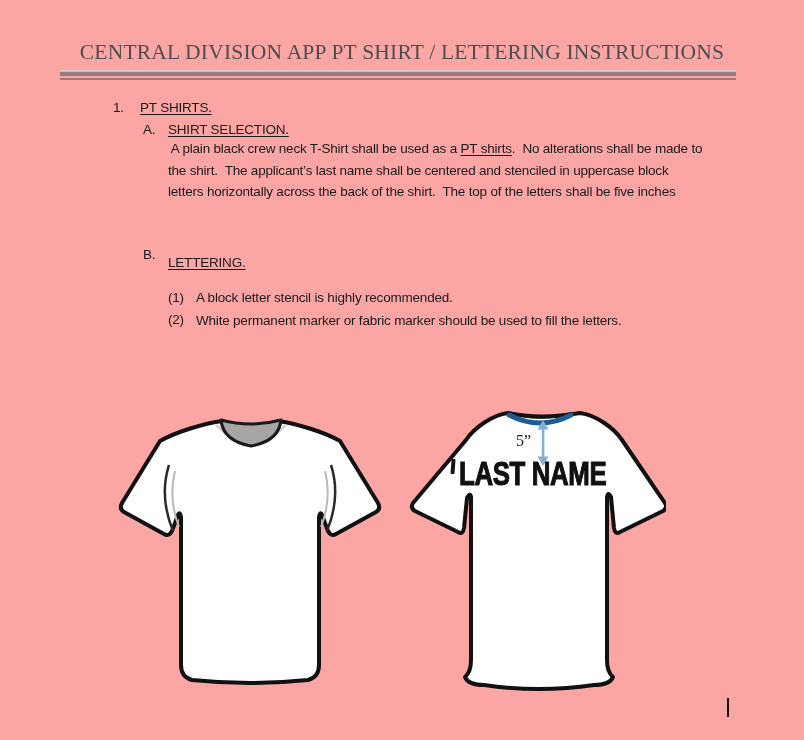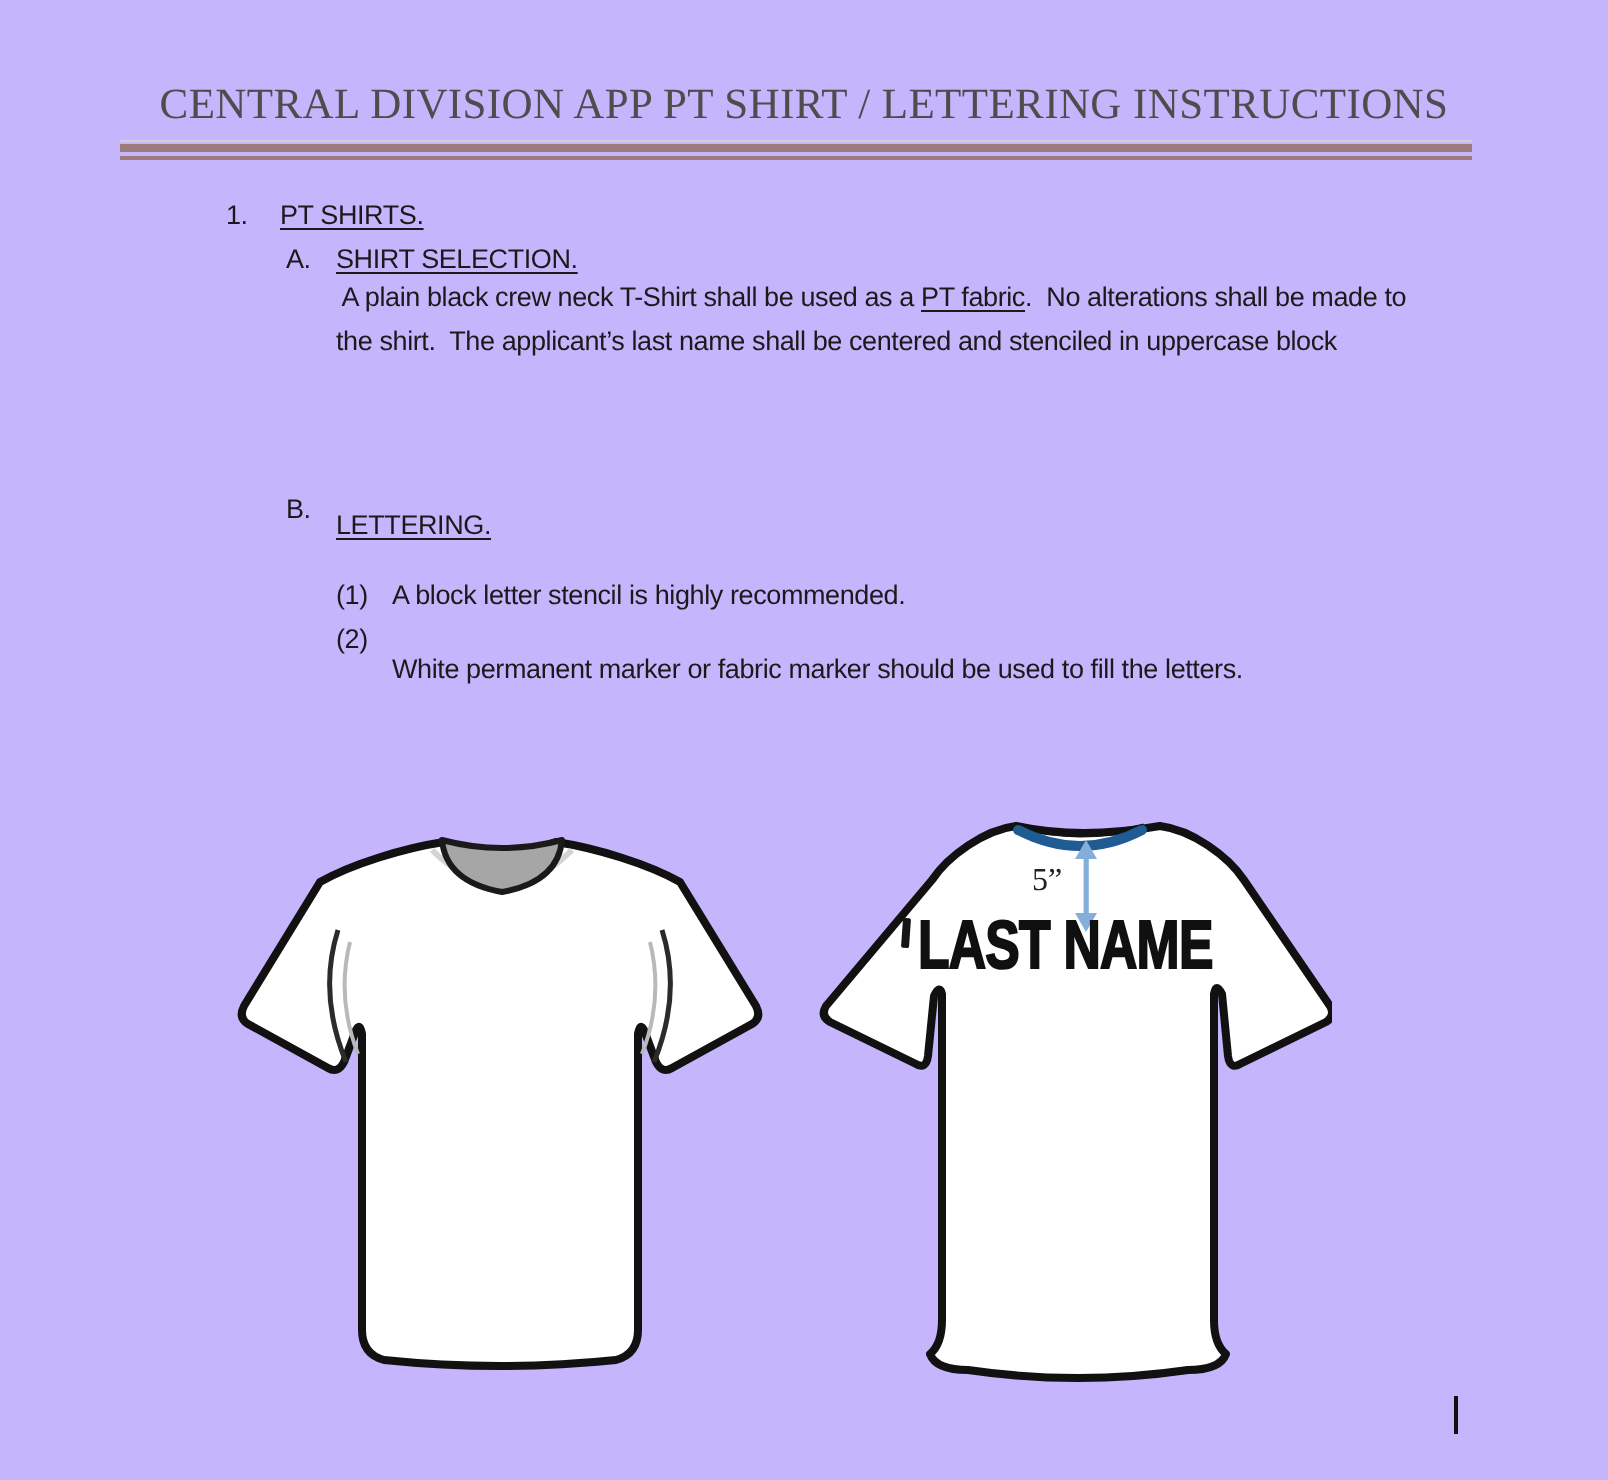--- a/index.html
+++ b/index.html
@@ -1,19 +1,19 @@
 <!DOCTYPE html>
 <html><head>
 <meta charset="utf-8">
 <style>
   html,body{margin:0;padding:0;background:#ffffff;}
   .page{
     position:relative;
     width:804px;height:740px;
-    background:#c4b5fd;
+    background:#fca5a5;
     font-family:"Liberation Sans", sans-serif;
     color:#1a1a1a;
     overflow:hidden;
   }
   .abs{position:absolute;white-space:pre;}
   .doc-title{
     top:40px;left:0;width:804px;
     text-align:center;
     font-family:"Liberation Serif", serif;
     font-size:21.5px;
@@ -66,32 +66,33 @@
     <div class="bar-thick" style="background:#9d7b7b;"></div>
     <div class="bar-thin" style="background:#9d7b7b;"></div>
   </div>
 
   <div class="abs body-txt" style="top:99px;left:113px;">1.</div>
   <div class="abs body-txt hd" style="top:99px;left:140px;text-decoration:underline;">PT SHIRTS.</div>
 
   <div class="abs body-txt" style="top:121px;left:143px;">A.</div>
   <div class="abs body-txt hd" style="top:121px;left:168px;text-align:right;">SHIRT SELECTION.</div>
 
-  <div class="abs body-txt" style="top:140px;left:168px;"><span> A plain black crew neck T-Shirt shall be used as a </span><span class="u">PT fabric</span><span>.  No alterations shall be made to</span></div>
+  <div class="abs body-txt" style="top:140px;left:168px;"><span> A plain black crew neck T-Shirt shall be used as a </span><span class="u">PT shirts</span><span>.  No alterations shall be made to</span></div>
   <div class="abs body-txt" style="top:161.5px;left:168px;">the shirt.  The applicant’s last name shall be centered and stenciled in uppercase block</div>
+  <div class="abs body-txt" style="top:183px;left:168px;">letters horizontally across the back of the shirt.  The top of the letters shall be five inches</div>
 
   <div class="abs body-txt" style="top:246px;left:143px;">B.</div>
   <div class="abs body-txt hd" style="top:254px;left:168px;">LETTERING.</div>
 
 
   <div class="abs body-txt" style="top:289px;left:168px;">(1)</div>
   <div class="abs body-txt" style="top:289px;left:196px;">A block letter stencil is highly recommended.</div>
 
   <div class="abs body-txt" style="top:310.5px;left:168px;">(2)</div>
-  <div class="abs body-txt" style="top:326px;left:196px;">White permanent marker or fabric marker should be used to fill the letters.</div>
+  <div class="abs body-txt" style="top:312px;left:196px;">White permanent marker or fabric marker should be used to fill the letters.</div>
 
   <svg class="shirt-svg" style="left:112px;top:405px;" width="272" height="300" viewBox="0 0 272 300">
 
     <path d="M104,19 Q139,56 174,19" fill="none" stroke="#c9c9c9" stroke-width="3"></path>
 
     <path d="M110,16 C90,19 64,27 48,36 L10,98 Q7,104 12,107 L52,129 Q57,132 60,126 L66,110 Q68,106 69,112 L69,260 Q69,272 80,275 Q138,281 196,275 Q207,272 207,260 L207,112 Q208,106 210,110 L216,126 Q219,132 224,129 L264,107 Q269,104 266,98 L228,36 C212,27 186,19 166,16 Q138,27 110,16 Z" fill="#ffffff" stroke="#111111" stroke-width="4" stroke-linejoin="round"></path>
 
     <path d="M104,20 Q139,55 174,20" fill="none" stroke="#d4d4d4" stroke-width="3"></path>
 
     <path d="M109,15 Q139,23 169,15 Q167,36 139,41 Q111,36 109,15 Z" fill="#a6a6a6" stroke="#1a1a1a" stroke-width="3" stroke-linejoin="round"></path>

